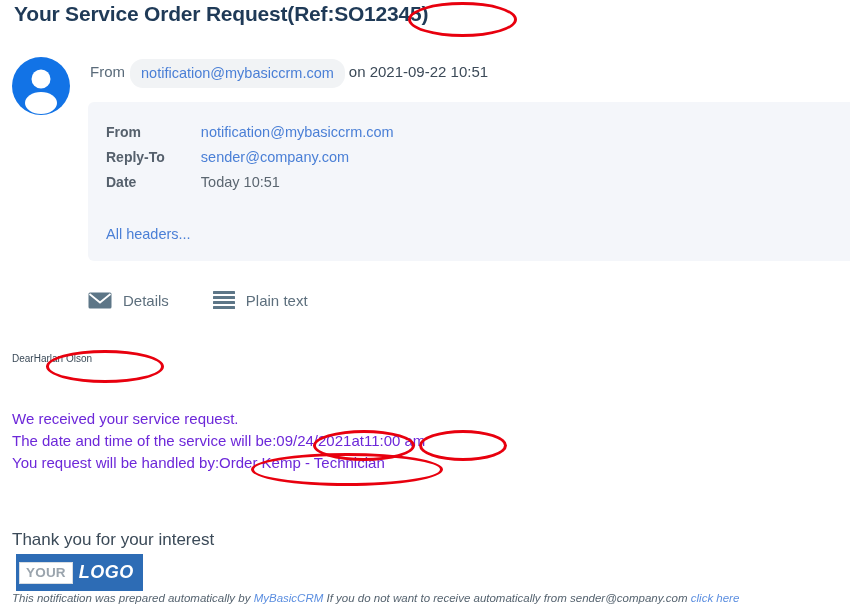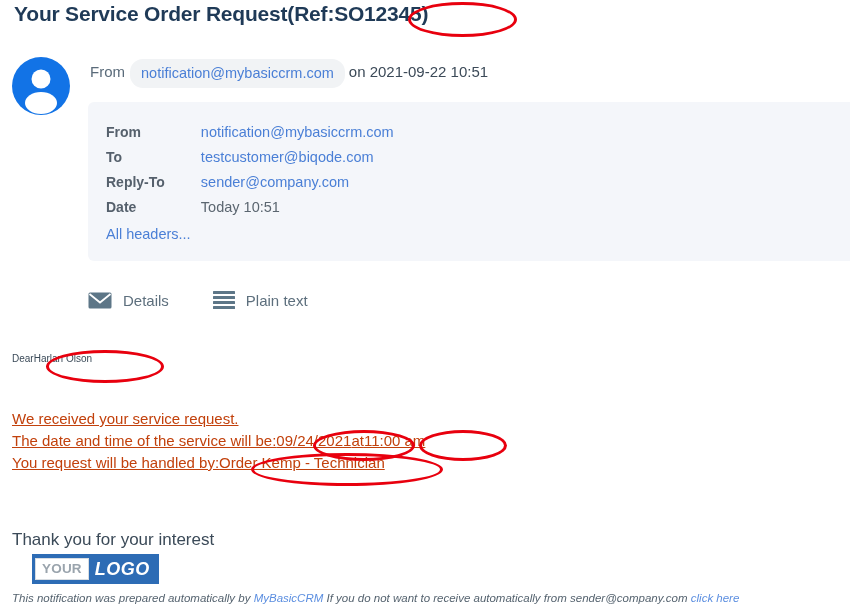--- a/index.html
+++ b/index.html
@@ -144,40 +144,39 @@
     top: 353px;
     font-size: 10px;
     color: #3b4a58;
     white-space: nowrap;
   }
   .para {
     position: absolute;
     left: 12px;
     top: 408px;
     font-size: 15px;
-    color: #c2410c;
+    color: #6d28d9;
     line-height: 22px;
     white-space: nowrap;
-    text-decoration: underline;
   }
   .thanks {
     position: absolute;
     left: 12px;
     top: 530px;
     font-size: 17px;
     color: #3b4a58;
     white-space: nowrap;
   }
 
   
   .logo {
     position: absolute;
-    left: 32px;
+    left: 16px;
     top: 554px;
-    height: 30px;
+    height: 37px;
     background: #2d6cb5;
     display: flex;
     align-items: center;
     padding: 0 9px 0 0;
   }
   .logo .your {
     background: #ffffff;
     color: #9aa4ad;
     font-size: 13.5px;
     font-weight: bold;
@@ -233,24 +232,20 @@
 <div class="fromline">
   <span class="lbl">From</span><span class="pill">notification@mybasiccrm.com</span><span class="when">on 2021-09-22 10:51</span>
 </div>
 
 <div class="hdr-panel">
   <table class="hdr-table">
     <tbody>
         <tr>
       <td class="k">From</td>
       <td class="v">notification@mybasiccrm.com</td>
-    </tr>
-    <tr>
-      <td class="k">To</td>
-      <td class="v">testcustomer@biqode.com</td>
     </tr>
     <tr>
       <td class="k">Reply-To</td>
       <td class="v">sender@company.com</td>
     </tr>
     <tr>
       <td class="k">Date</td>
       <td class="v plain">Today 10:51</td>
     </tr>
   </tbody>

